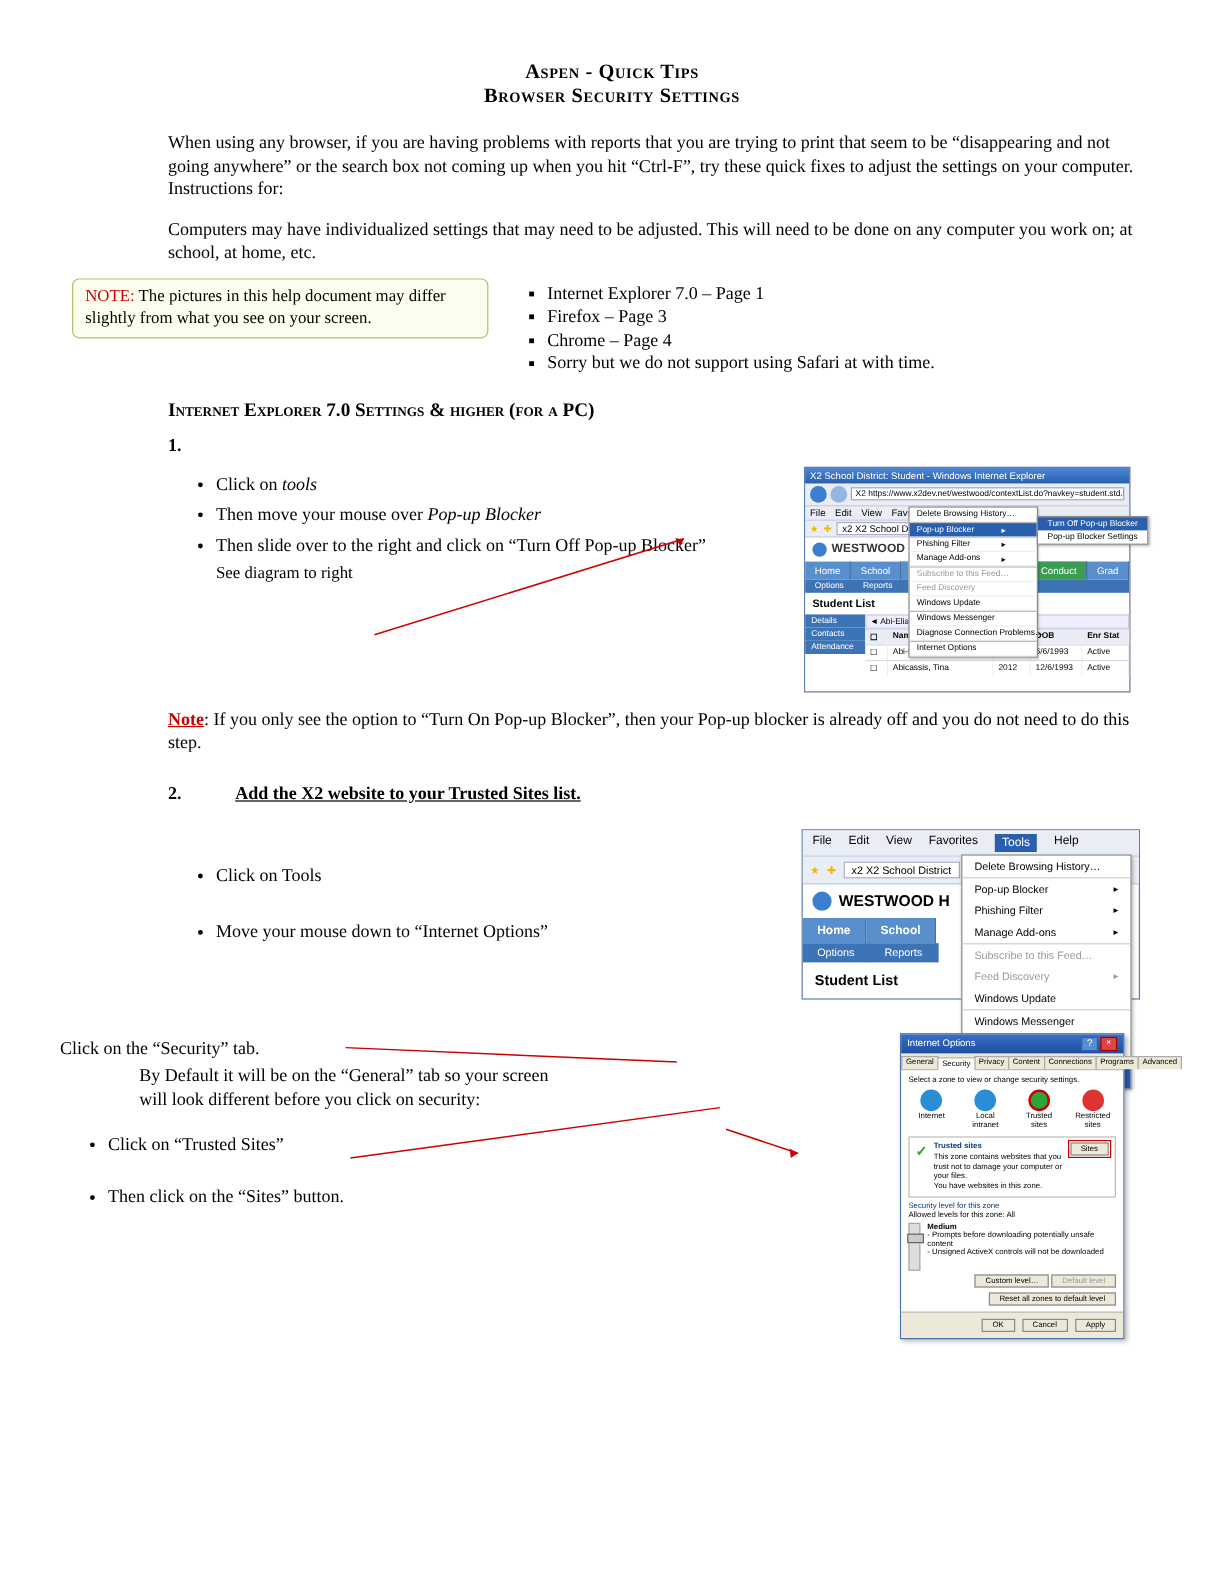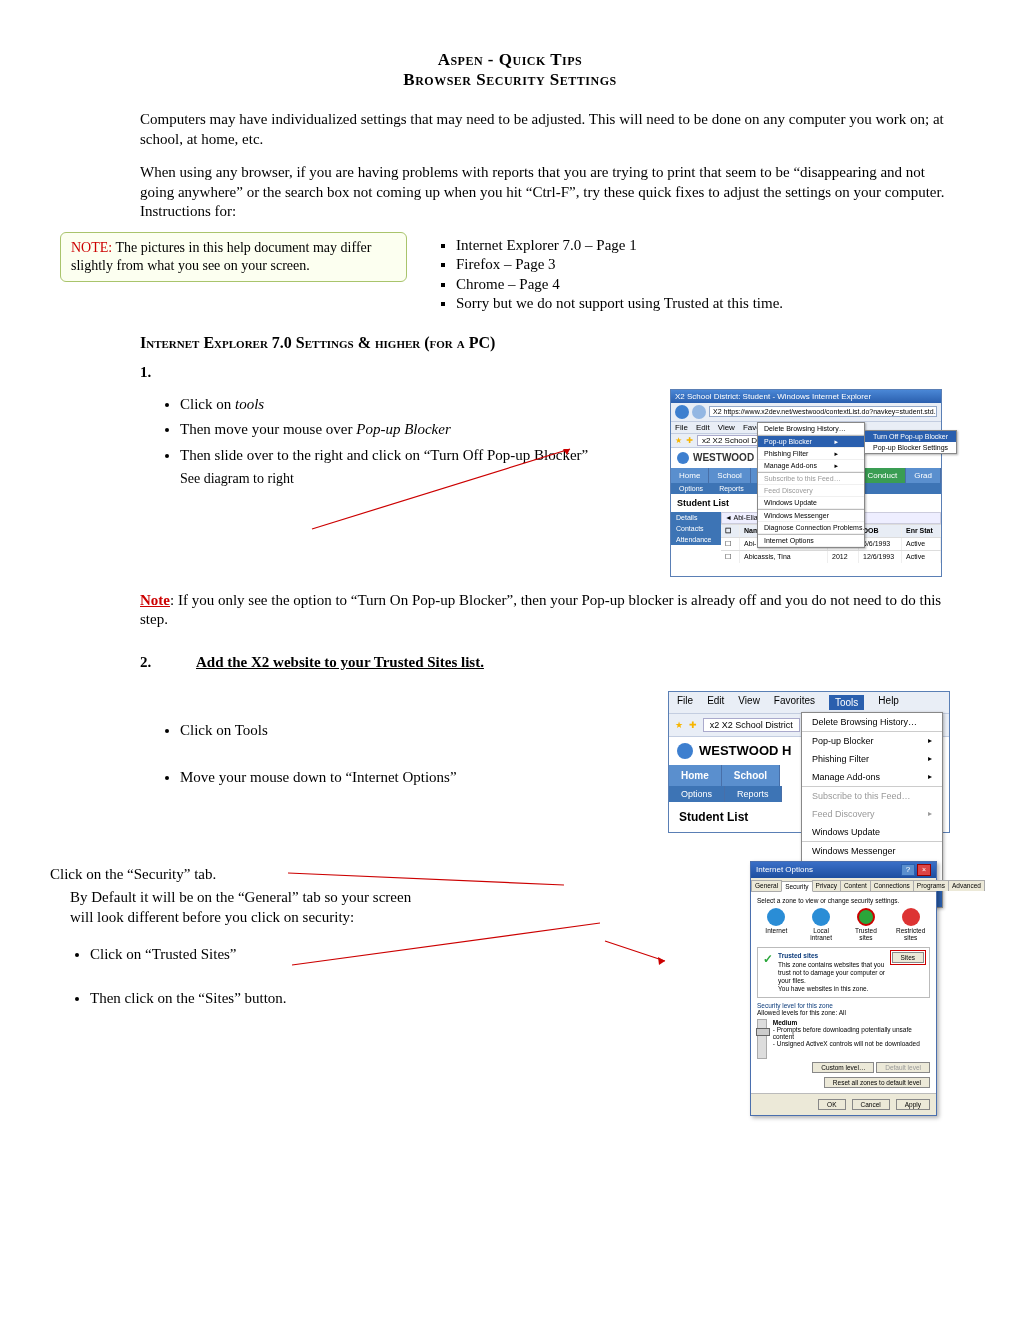--- a/index.html
+++ b/index.html
@@ -332,46 +332,46 @@
   }
 
   .left-section {
     flex:1;
   }
   .third-block {
     display:flex; gap:30px; align-items:flex-start;
     margin-top:28px;
   }
   .third-left p { margin:4px 0; line-height:1.3; }
-  .third-left .indent { font-size:15px; }
+  .third-left .indent { margin-left:46px; font-size:15px; }
 
   
   .svg-overlay {
     position:absolute; pointer-events:none;
   }
 </style>
 </head>
 <body>
 
 <div class="title-block">
   <h1>Aspen - Quick Tips</h1>
   <h1>Browser Security Settings</h1>
 </div>
 
 <div class="intro" style="margin-left:70px;">
+  <p>When using any browser, if you are having problems with reports that you are trying to print that seem to be “disappearing and not going anywhere” or the search box not coming up when you hit “Ctrl-F”, try these quick fixes to adjust the settings on your computer.    Instructions for:</p>
   <p>Computers may have individualized settings that may need to be adjusted.  This will need to be done on any computer you work on; at school, at home, etc.</p>
-  <p>When using any browser, if you are having problems with reports that you are trying to print that seem to be “disappearing and not going anywhere” or the search box not coming up when you hit “Ctrl-F”, try these quick fixes to adjust the settings on your computer.    Instructions for:</p>
 </div>
 
 <div style="position:relative; height:70px;">
   <ul class="instruct-list">
     <li>Internet Explorer 7.0 – Page 1</li>
     <li>Firefox – Page 3</li>
     <li>Chrome – Page 4</li>
-    <li>Sorry but we do not support using Trusted at this time.</li>
+    <li>Sorry but we do not support using Safari at with time.</li>
   </ul>
   <div class="note-box" style="position:absolute; top:-4px; left:-10px;">
     <span class="red">NOTE:</span><span> The pictures in this help document may differ slightly from what you see on your screen.</span>
   </div>
 </div>
 
 <div style="margin-left:70px;">
 <h2 class="section">Internet Explorer 7.0 Settings &amp; higher (for a PC)</h2>
 
 <div class="step-row">

